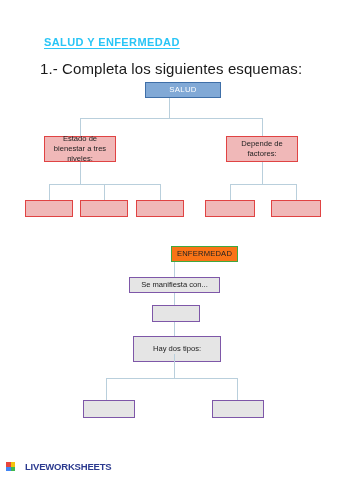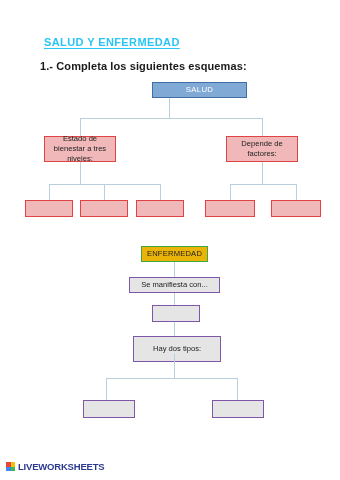--- a/index.html
+++ b/index.html
@@ -37,22 +37,22 @@
     text-decoration: underline;
     text-underline-offset: 2px;
     padding-left: 44px;
   }
 
   
   .instruction {
     position: absolute;
     left: 40px;
     top: 60px;
-    font-size: 11px;
-    font-weight: bold;
+    font-size: 15px;
+    font-weight: normal;
     color: #1a1a1a;
     letter-spacing: 0.1px;
     white-space: nowrap;
   }
 
   
   .node {
     position: absolute;
     box-sizing: border-box;
     display: flex;
@@ -70,23 +70,24 @@
     border: 1.3px solid #3f6fa8;
     color: #ffffff;
     font-size: 7.8px;
     letter-spacing: 0.3px;
   }
   .node.red {
     background: #f0b8b8;
     border: 1.6px solid #e04343;
   }
   .node.green {
-    background: #eab308;
+    background: #f97316;
     border: 1.6px solid #3fa83f;
     letter-spacing: 0.2px;
+    margin-left: 30px;
   }
   .node.purple {
     background: #e5e5e5;
     border: 1.4px solid #7e57a8;
   }
 
   
   .vline {
     position: absolute;
     width: 1px;
@@ -98,21 +99,21 @@
     background: #b9cfdc;
   }
 
   
   .footer {
     position: absolute;
     left: 6px;
     top: 461px;
     display: flex;
     align-items: center;
-    gap: 3px;
+    gap: 10px;
   }
   .lw-logo {
     width: 9px;
     height: 9px;
     display: grid;
     grid-template-columns: 1fr 1fr;
     grid-template-rows: 1fr 1fr;
     flex: none;
   }
   .lw-logo i { display: block; }
@@ -129,21 +130,21 @@
 </style>
 </head>
 <body>
 
 <div id="worksheet">
 
   <div class="title">SALUD Y ENFERMEDAD</div>
 
   <div class="instruction">1.- Completa los siguientes esquemas:</div>
 
-  <div class="node blue" style="left:152px; top:82px; width:95px; height:16px;">SALUD</div>
+  <div class="node blue" style="left:145px; top:82px; width:76px; height:16px;">SALUD</div>
 
   <div class="vline" style="left:169px; top:98px; height:20px;"></div>
 
   <div class="hline" style="left:80px; top:118px; width:182px;"></div>
   <div class="vline" style="left:80px; top:118px; height:18px;"></div>
   <div class="vline" style="left:262px; top:118px; height:18px;"></div>
 
   <div class="node red" style="left:44px; top:136px; width:72px; height:26px;">Estado de bienestar a tres niveles:</div>
   <div class="node red" style="left:226px; top:136px; width:72px; height:26px;">Depende de factores:</div>
 

